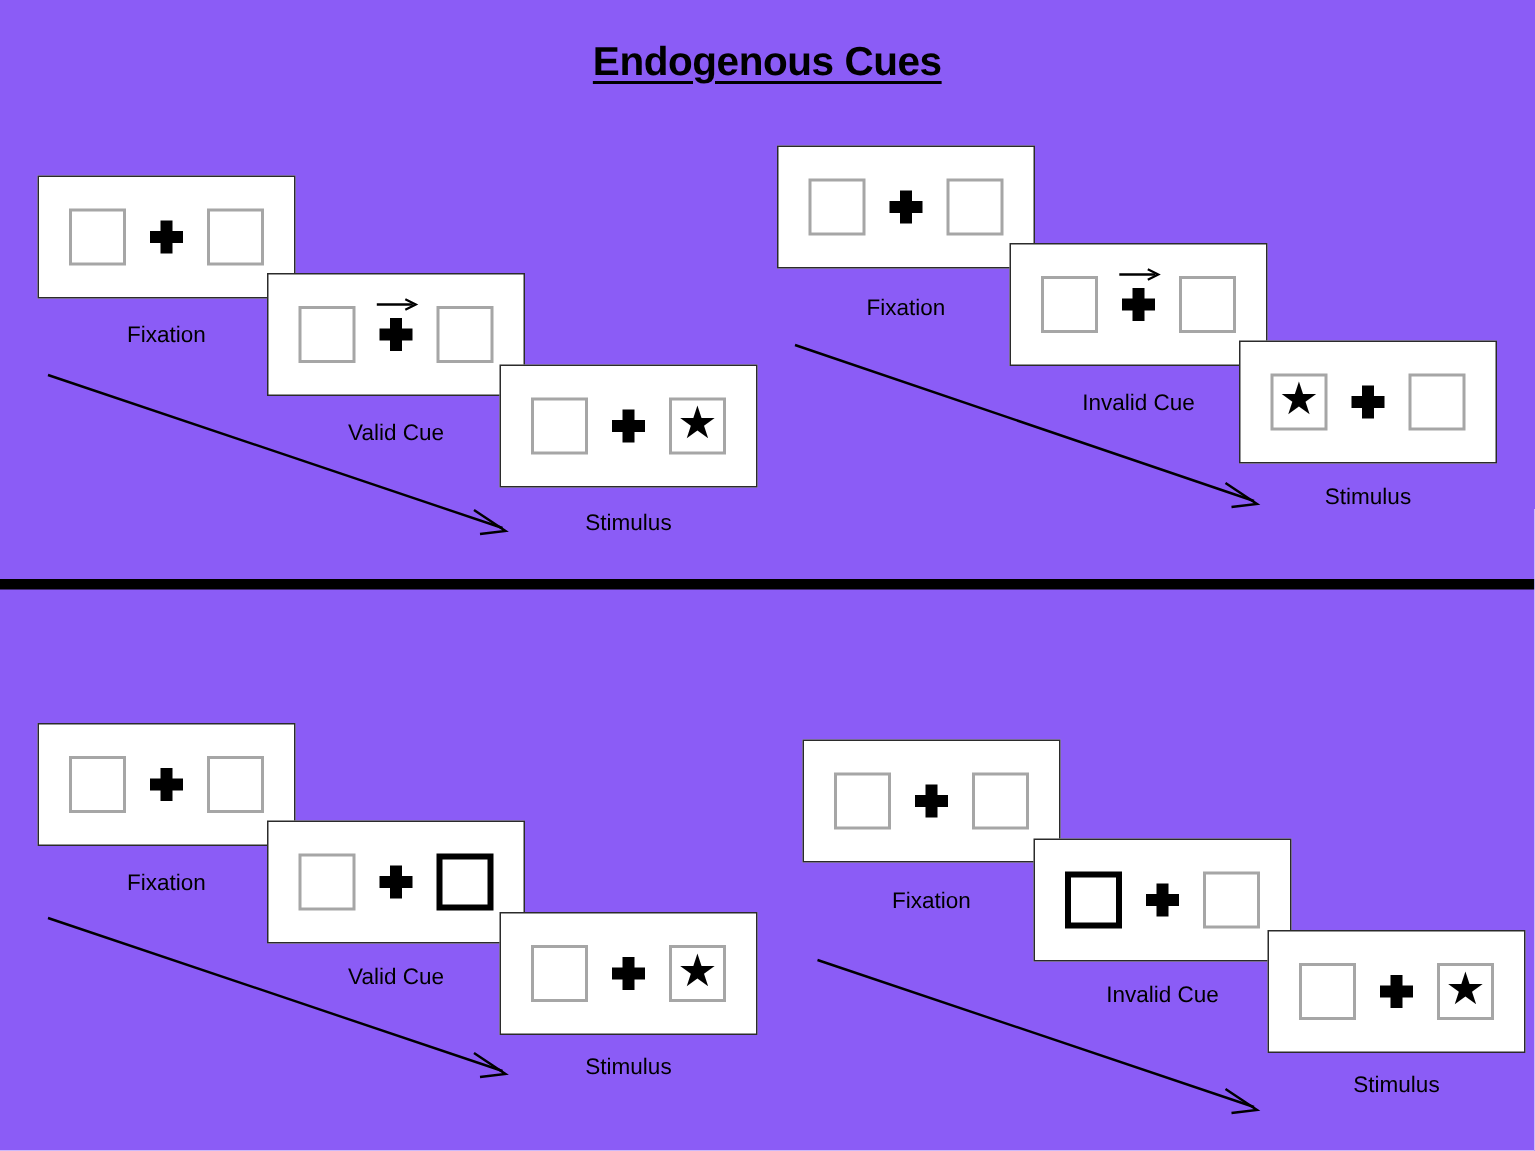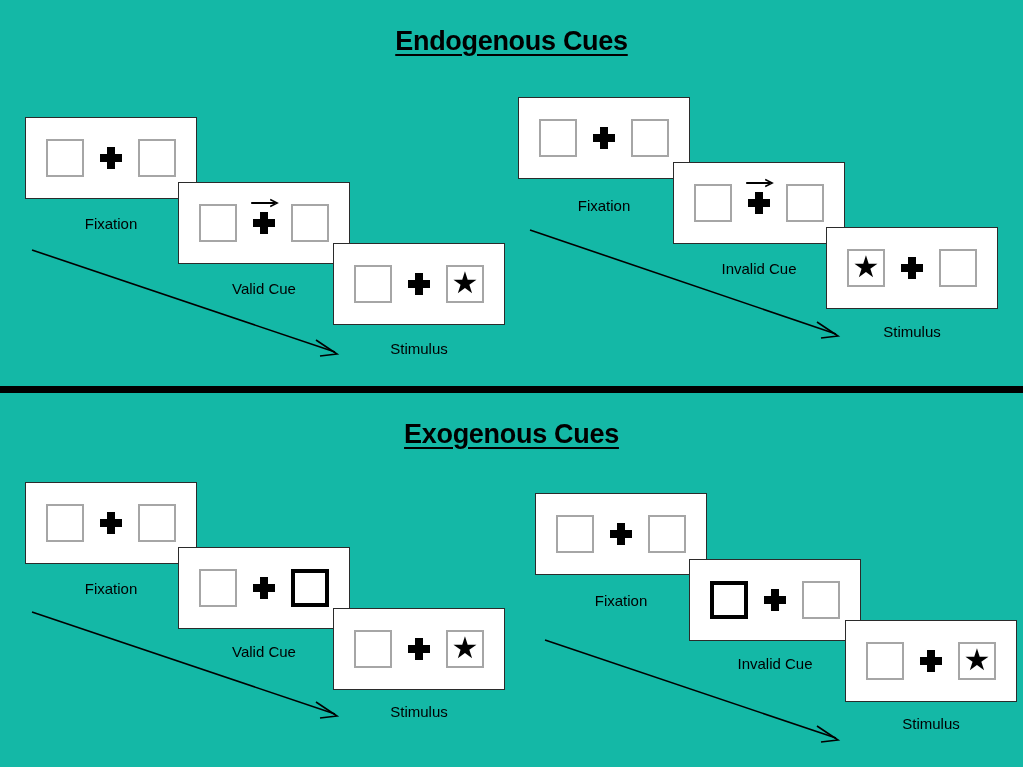--- a/index.html
+++ b/index.html
@@ -9,21 +9,21 @@
     background: #ffffff;
   }
   body {
     font-family: "Liberation Sans", sans-serif;
     color: #000000;
   }
   #stage {
     position: relative;
     width: 1023px;
     height: 767px;
-    background: #14b8a6;
+    background: #8b5cf6;
     overflow: hidden;
   }
 
   
   .section-title {
     position: absolute;
     font-size: 27px;
     font-weight: bold;
     text-decoration: underline;
     text-underline-offset: 4px;
@@ -239,21 +239,20 @@
       <div class="plus-wrap">
         <div class="plus"></div>
       </div>
       <div class="box"></div>
     </div>
   </div>
   <div class="caption" style="left:826px; width:172px; top:323px; text-align:center;">Stimulus</div>
 
   <div class="divider" style="top:386px;"></div>
 
-  <div class="section-title" style="left:0; width:1023px; top:419px;">Exogenous Cues</div>
 
   <div class="flow-arrow" style="left:30px; top:610px;">
     <svg width="320" height="115" viewBox="0 0 320 115">
       <line x1="2" y1="2" x2="305" y2="104" stroke="#000000" stroke-width="1.6"></line>
       <polyline points="286,92 307,106 290,108" fill="none" stroke="#000000" stroke-width="1.6"></polyline>
     </svg>
   </div>
 
   <div class="frame" style="left:25px; top:482px; width:172px; height:82px;">
     <div class="frame-inner">

